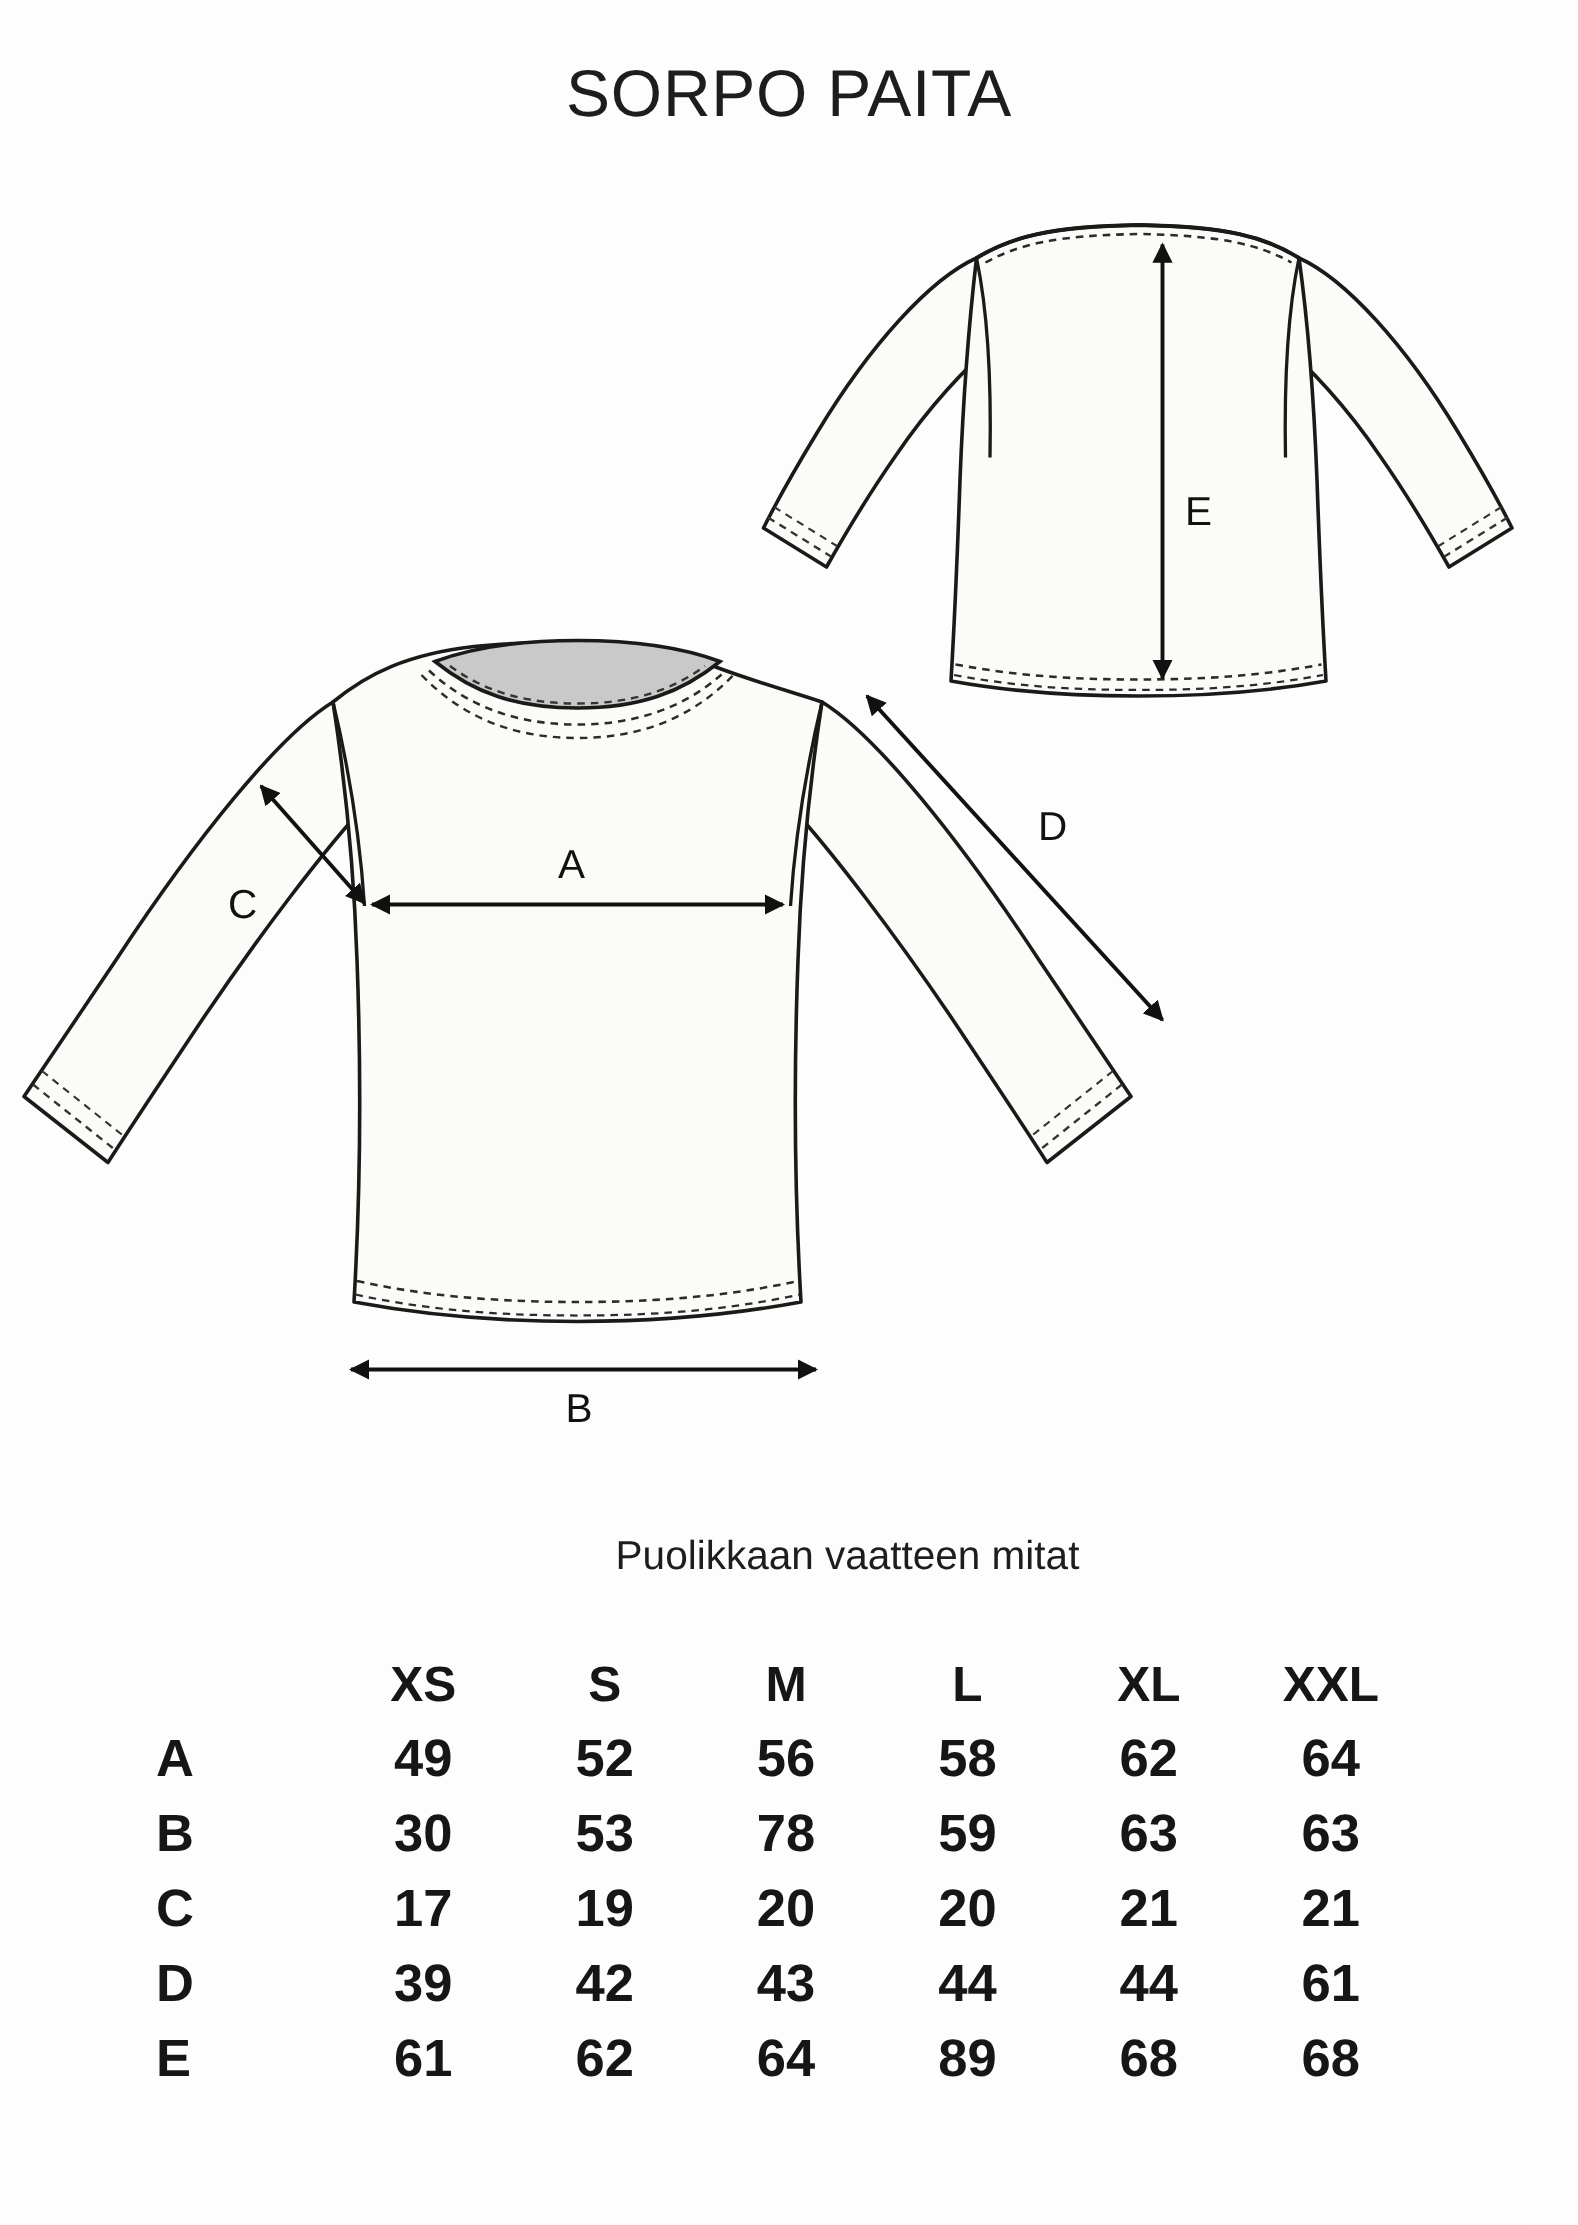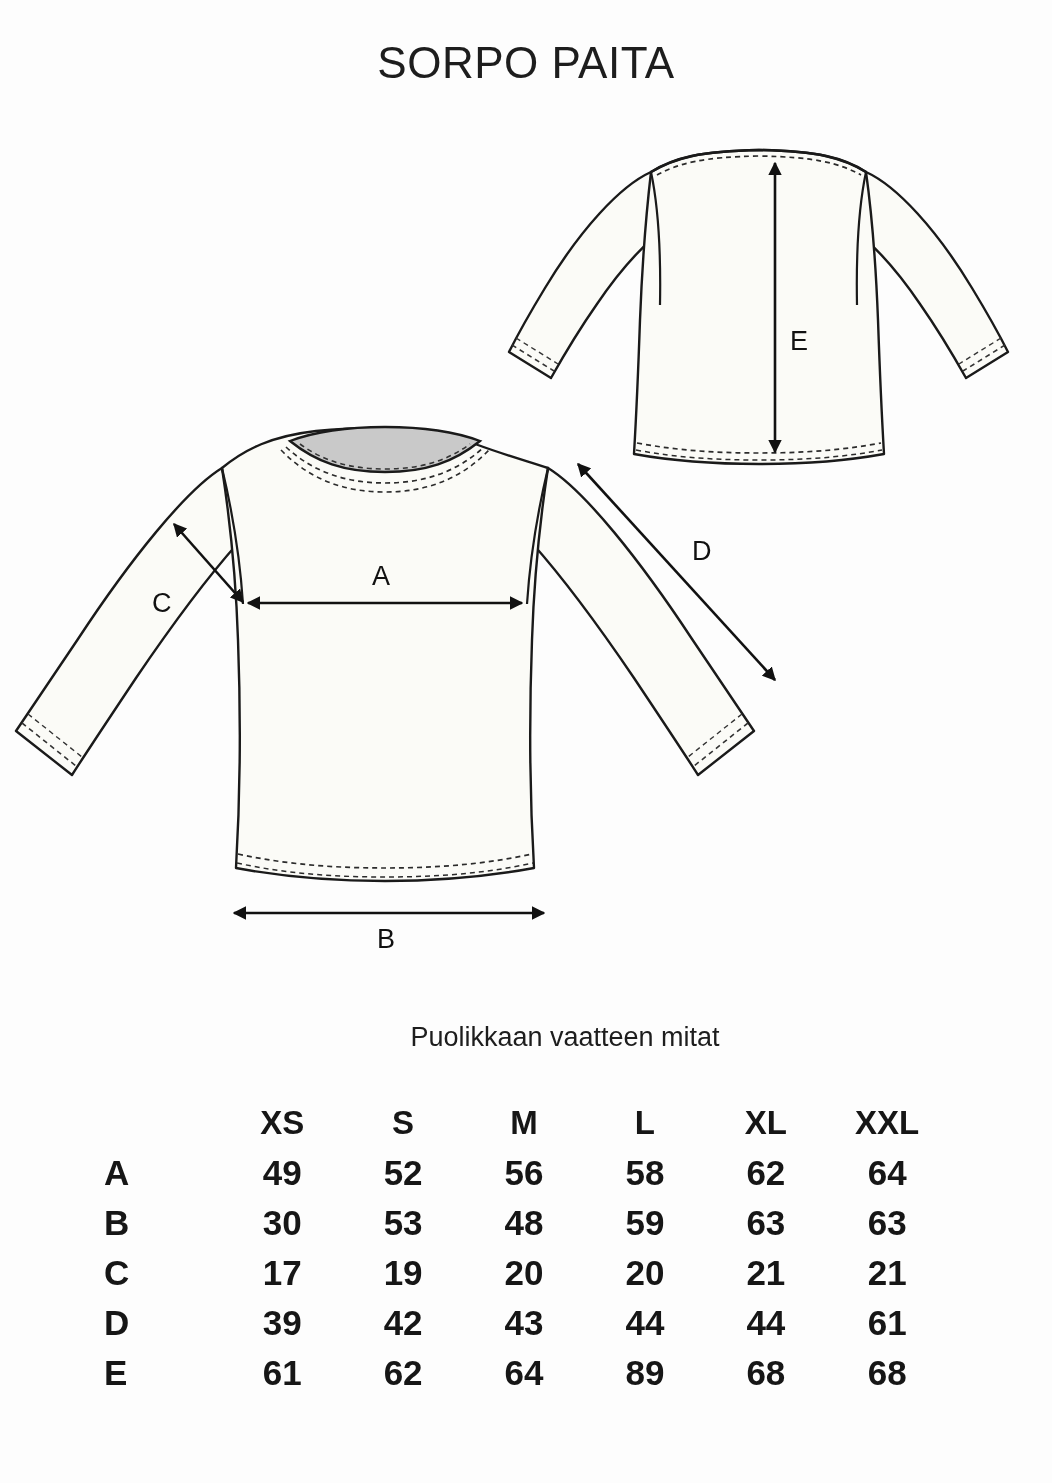--- a/index.html
+++ b/index.html
@@ -240,21 +240,21 @@
       <td class="size-val">52</td>
       <td class="size-val">56</td>
       <td class="size-val">58</td>
       <td class="size-val">62</td>
       <td class="size-val">64</td>
     </tr>
     <tr>
       <td class="row-label">B</td>
       <td class="size-val">30</td>
       <td class="size-val">53</td>
-      <td class="size-val">48</td>
+      <td class="size-val">78</td>
       <td class="size-val">59</td>
       <td class="size-val">63</td>
       <td class="size-val">63</td>
     </tr>
     <tr>
       <td class="row-label">C</td>
       <td class="size-val">17</td>
       <td class="size-val">19</td>
       <td class="size-val">20</td>
       <td class="size-val">20</td>

